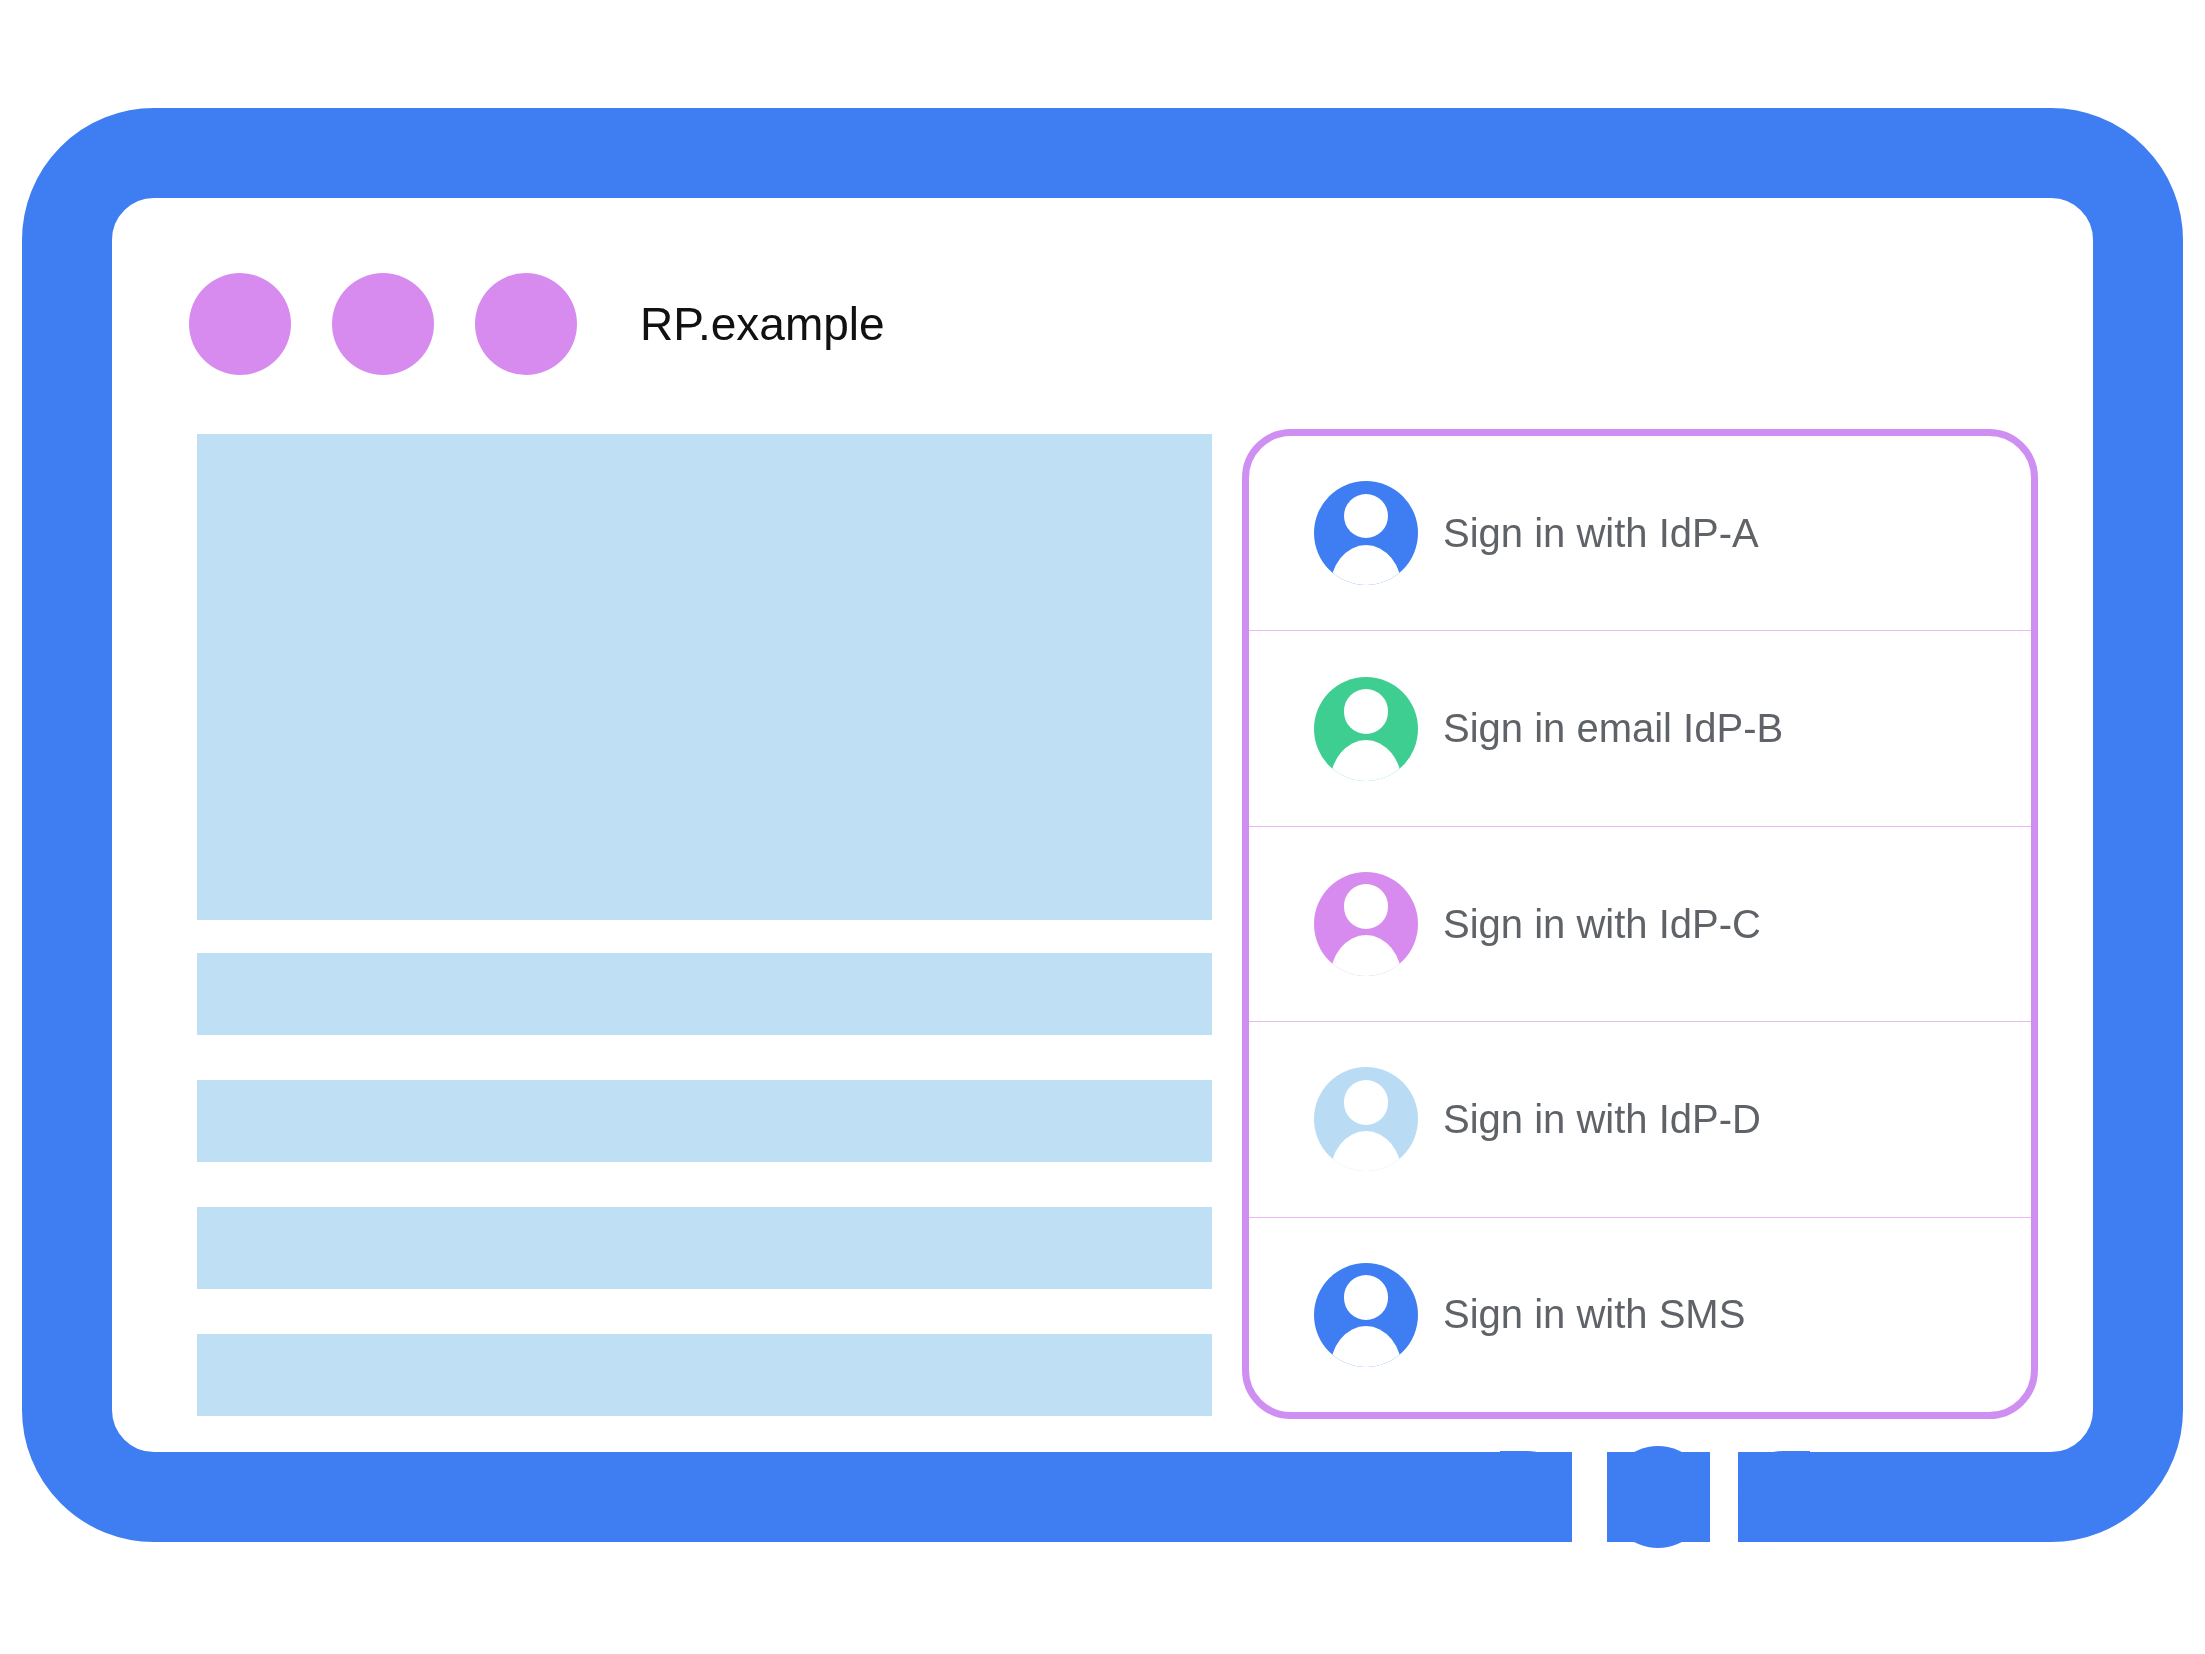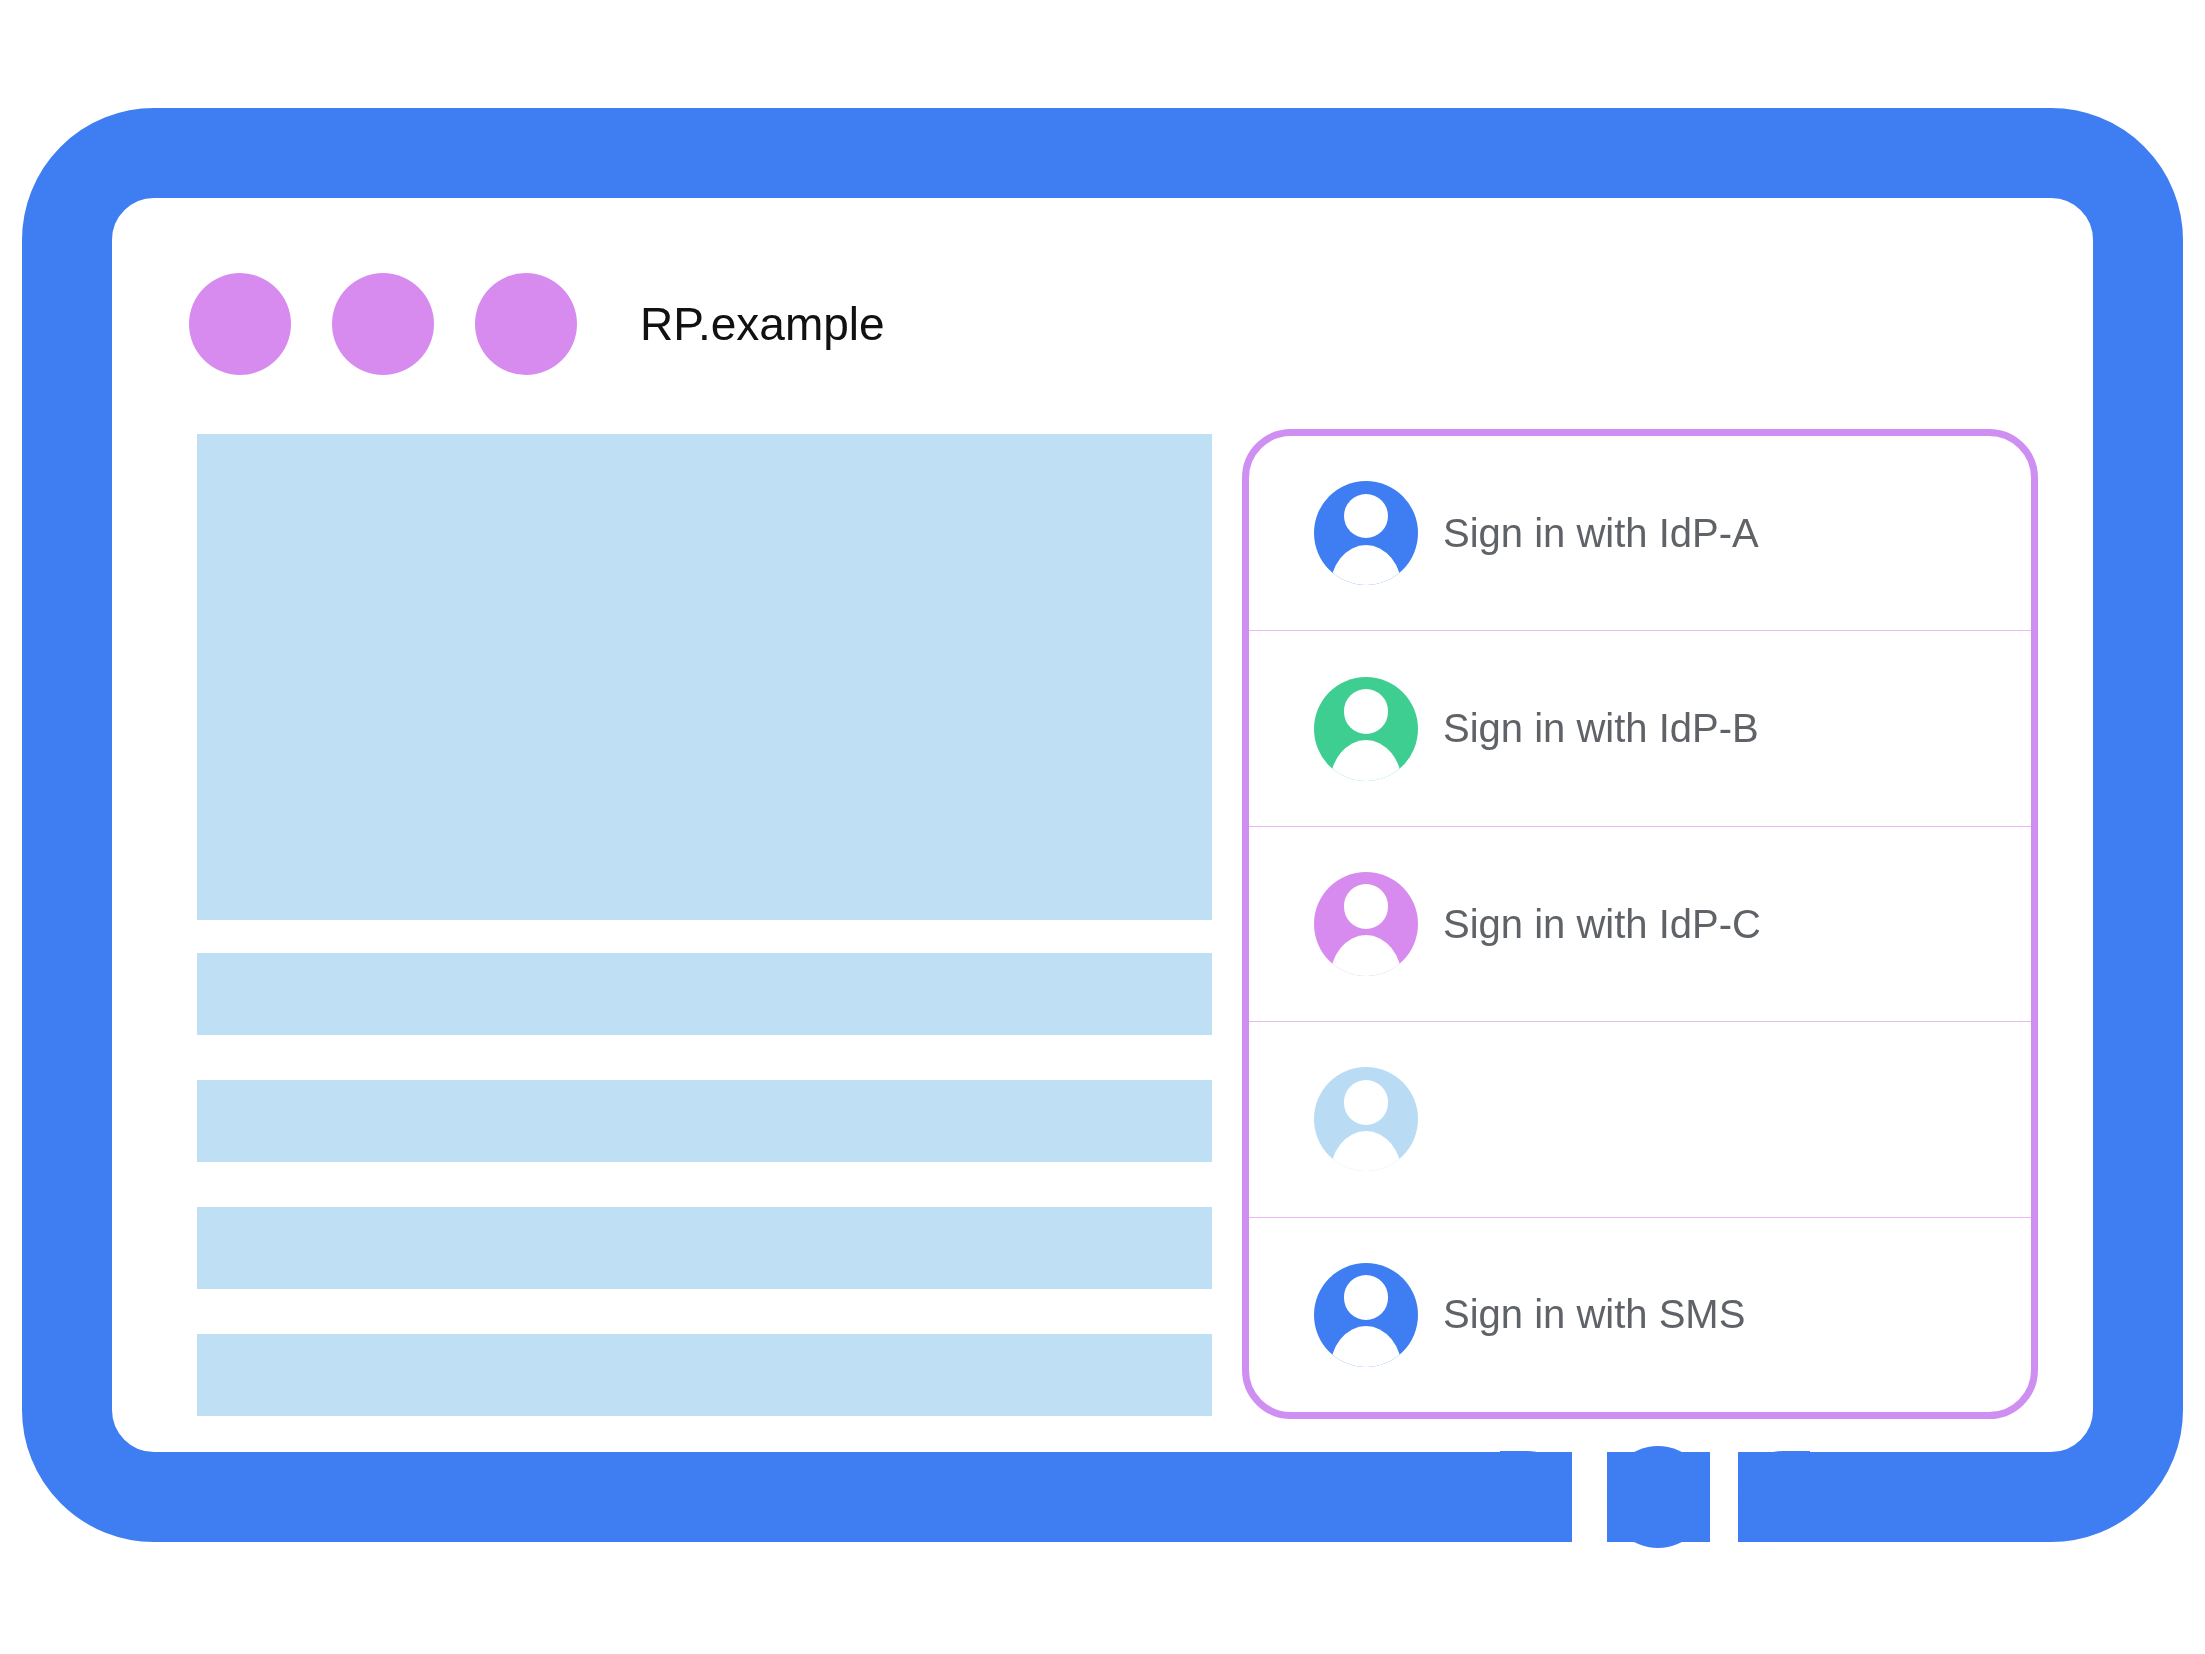--- a/index.html
+++ b/index.html
@@ -84,28 +84,29 @@
       <div class="skeleton-bar"></div>
     </div>
 
   <div class="panel" id="panel">
       <div class="option">
         <span class="avatar" style="background: rgb(62, 126, 242);"></span>
         <span class="option-label">Sign in with IdP-A</span>
       </div>
       <div class="option">
         <span class="avatar" style="background: rgb(63, 206, 146);"></span>
-        <span class="option-label">Sign in with IdP-B</span>
+        <span class="option-label">Sign in email IdP-B</span>
       </div>
       <div class="option">
         <span class="avatar" style="background: rgb(215, 139, 239);"></span>
         <span class="option-label">Sign in with IdP-C</span>
       </div>
       <div class="option">
         <span class="avatar" style="background: rgb(185, 220, 244);"></span>
+        <span class="option-label">Sign in with IdP-D</span>
       </div>
       <div class="option">
         <span class="avatar" style="background: rgb(62, 126, 242);"></span>
         <span class="option-label">Sign in with SMS</span>
       </div>
     </div>
 
 </div>
 
 

